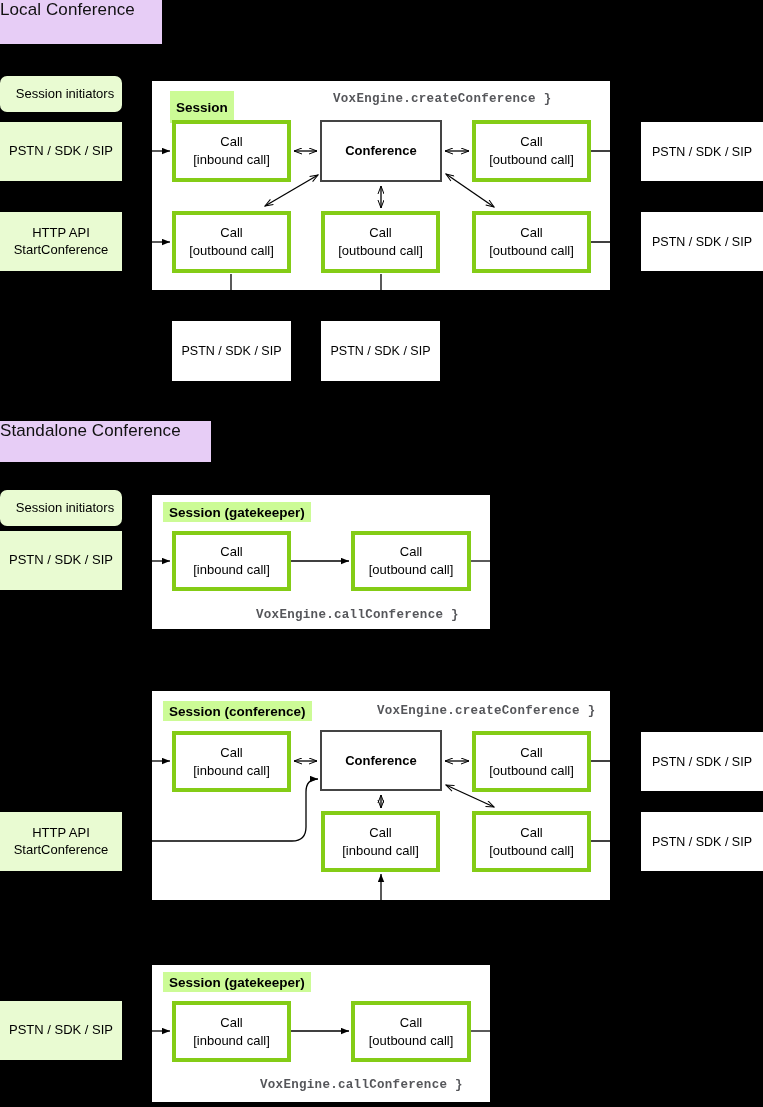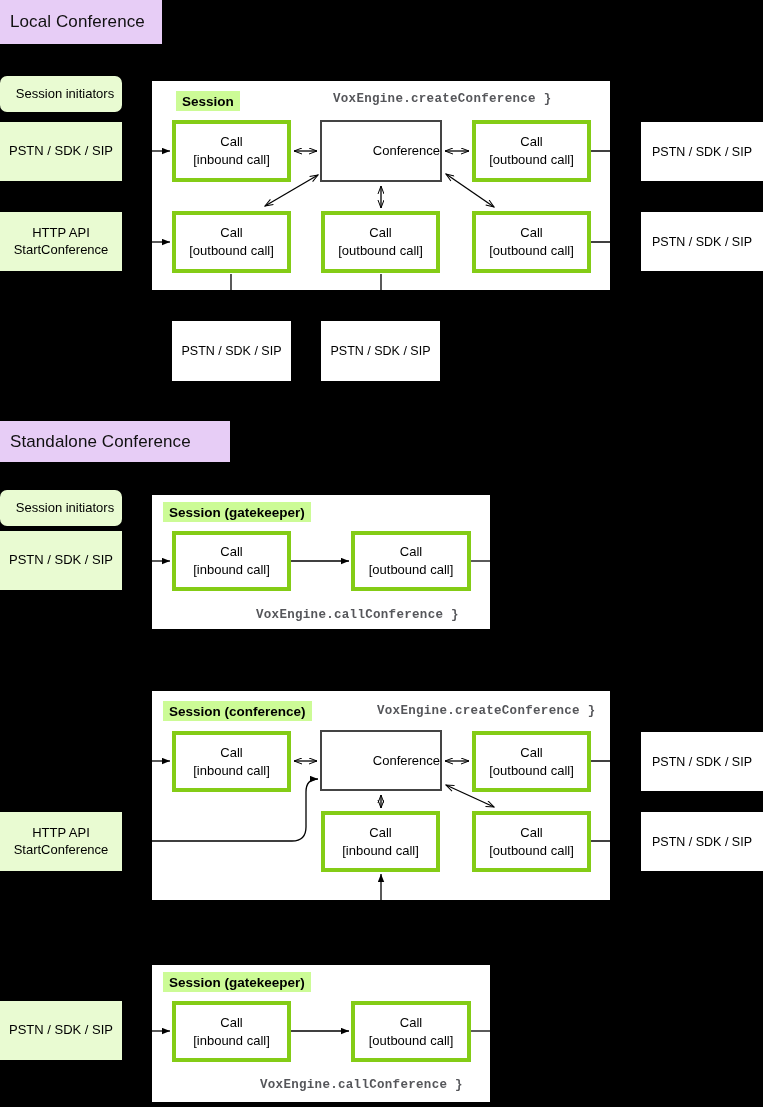--- a/index.html
+++ b/index.html
@@ -6,22 +6,21 @@
   body{width:763px;height:1107px;position:relative;overflow:hidden;
        font-family:"Liberation Sans", sans-serif;color:#000;}
 
   .abs{position:absolute;box-sizing:border-box;}
 
   
   .title-chip{
     background:#e7cdf6;
     color:#111;
     font-size:17px;
-    display:flex;align-items:center;
-    padding-left:10px;
+    display:flex;
     letter-spacing:.1px;
   }
 
   
   .legend-chip{
     background:#e9fbd2;
     color:#000;
     font-size:13px;
     display:flex;align-items:center;justify-content:center;
     text-align:center;
@@ -55,22 +54,21 @@
     background:#ffffff;
     border:4px solid #84cc16;
     display:flex;flex-direction:column;
     align-items:center;justify-content:center;
     font-size:13px;
     line-height:1.35;
     text-align:center;
   }
   .node.strong{
     border:2px solid #444;
-    font-weight:normal;
-    align-items:flex-end;
+    font-weight:bold;
   }
   .node .ln{display:block;}
 
   
   .code{
     font-family:"Liberation Mono", monospace;
     font-size:12.5px;
     color:#55565a;
     white-space:nowrap;
     letter-spacing:.3px;
@@ -94,21 +92,21 @@
   <span>PSTN / SDK / SIP</span>
 </div>
 
 <div class="abs legend-chip" style="left:0;top:212px;width:122px;height:59px;flex-direction:column;">
   <span class="ln">HTTP API</span>
   <span class="ln">StartConference</span>
 </div>
 
 <div class="abs panel" style="left:152px;top:81px;width:458px;height:209px;"></div>
 
-<div class="abs session-tag" style="left:176px;top:91px;height:20px;">
+<div class="abs session-tag" style="left:170px;top:91px;height:32px;">
   <span>Session</span>
 </div>
 
 <div class="abs code" style="left:333px;top:92px;">
   <span>VoxEngine.createConference }</span>
 </div>
 
 <div class="abs node" style="left:172px;top:120px;width:119px;height:62px;">
   <span class="ln">Call</span>
   <span class="ln">[inbound call]</span>
@@ -145,21 +143,21 @@
   <span>PSTN / SDK / SIP</span>
 </div>
 
 <div class="abs plain-box" style="left:172px;top:321px;width:119px;height:60px;">
   <span>PSTN / SDK / SIP</span>
 </div>
 <div class="abs plain-box" style="left:321px;top:321px;width:119px;height:60px;">
   <span>PSTN / SDK / SIP</span>
 </div>
 
-<div class="abs title-chip" style="left:0;top:421px;width:230px;height:41px;">
+<div class="abs title-chip" style="left:0;top:421px;width:211px;height:41px;">
   <span>Standalone Conference</span>
 </div>
 
 <div class="abs legend-chip left-align" style="left:0;top:490px;width:122px;height:36px;">
   <span>Session initiators</span>
 </div>
 <div class="abs legend-chip" style="left:0;top:531px;width:122px;height:59px;">
   <span>PSTN / SDK / SIP</span>
 </div>
 

